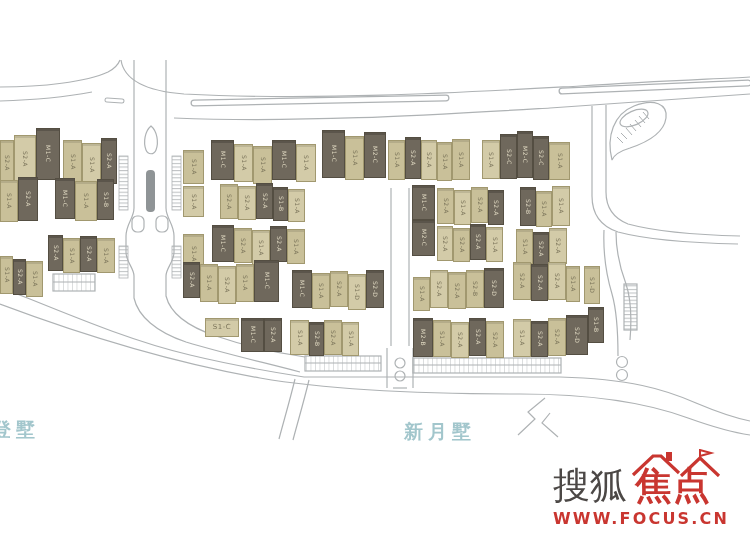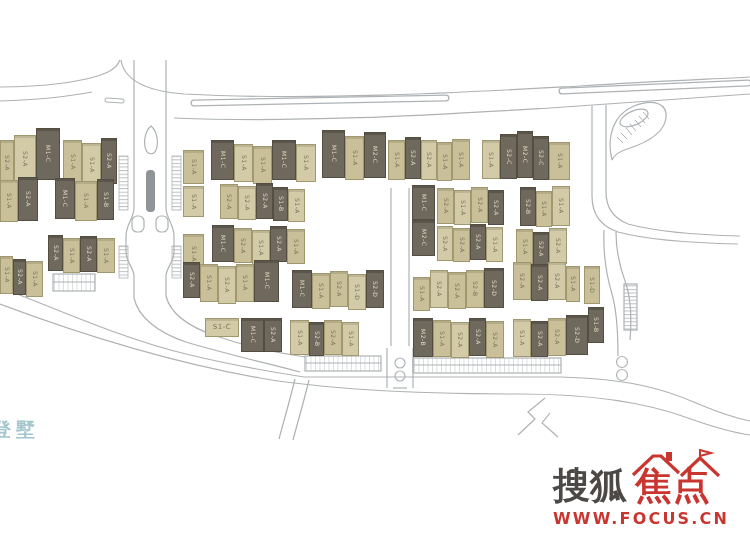--- a/index.html
+++ b/index.html
@@ -12,21 +12,21 @@
        box-shadow:inset 0 2px 0 rgba(0,0,0,.18);}
   .b.k{background:var(--light-b);border-color:var(--light-bd);color:var(--light-t);
        box-shadow:inset 0 2px 0 rgba(0,0,0,.10);}
   .b.k:nth-of-type(3n){background:var(--light-b2);}
   .b .lb{font-size:6px;line-height:1;writing-mode:vertical-rl;letter-spacing:.5px;font-weight:500;}
   .b .lb.h{writing-mode:horizontal-tb;font-size:7px;}
   .area{position:absolute;z-index:4;color:var(--area-c);font-weight:bold;font-size:19px;
         letter-spacing:5px;white-space:nowrap;}
   .logo{position:absolute;left:553px;top:464px;z-index:6;width:200px;}
   .logo-row{display:flex;align-items:flex-end;}
-  .sohu{font-size:37px;font-weight:bold;color:var(--brand-dark);letter-spacing:0px;line-height:1.2;}
+  .sohu{font-size:37px;font-weight:normal;color:var(--brand-dark);letter-spacing:0px;line-height:1.2;}
   .focus-wrap{position:relative;margin-left:8px;}
   .focus{font-size:37px;font-weight:bold;color:var(--brand-red);letter-spacing:1px;line-height:1.2;}
   .roofs{position:absolute;left:-4px;top:-15px;}
   .url{font-size:16px;font-weight:bold;color:var(--brand-red);letter-spacing:2.2px;margin-top:1px;}
 </style>
 </head>
 <body>
 
 <div class="plan">
 
@@ -440,13 +440,14 @@
     <div class="b k" style="left: 548px; top: 318px; width: 18px; height: 38px;">
       <span class="lb">S2-A</span>
     </div>
     <div class="b d" style="left: 566px; top: 315px; width: 22px; height: 40px;">
       <span class="lb">S2-D</span>
     </div>
     <div class="b d" style="left: 588px; top: 307px; width: 16px; height: 36px;">
       <span class="lb">S1-B</span>
     </div>
     <div class="area" style="left: -8px; top: 417px;">登墅</div>
+    <div class="area" style="left: 404px; top: 419px;">新月墅</div>
   </div>
 
 </body></html>

